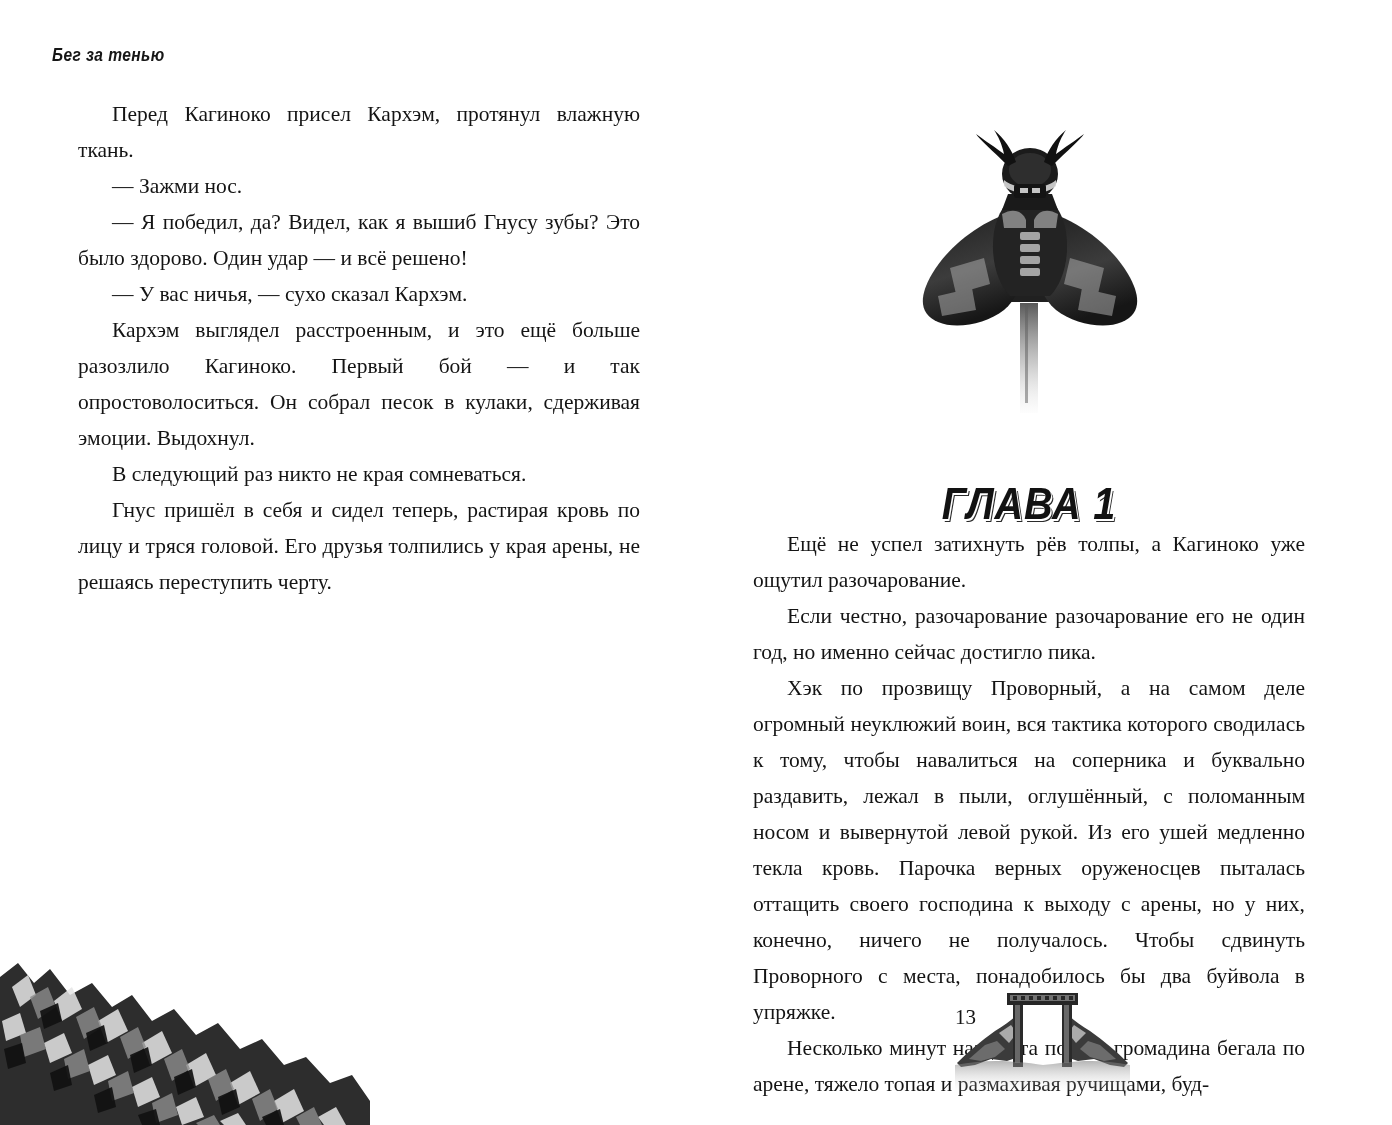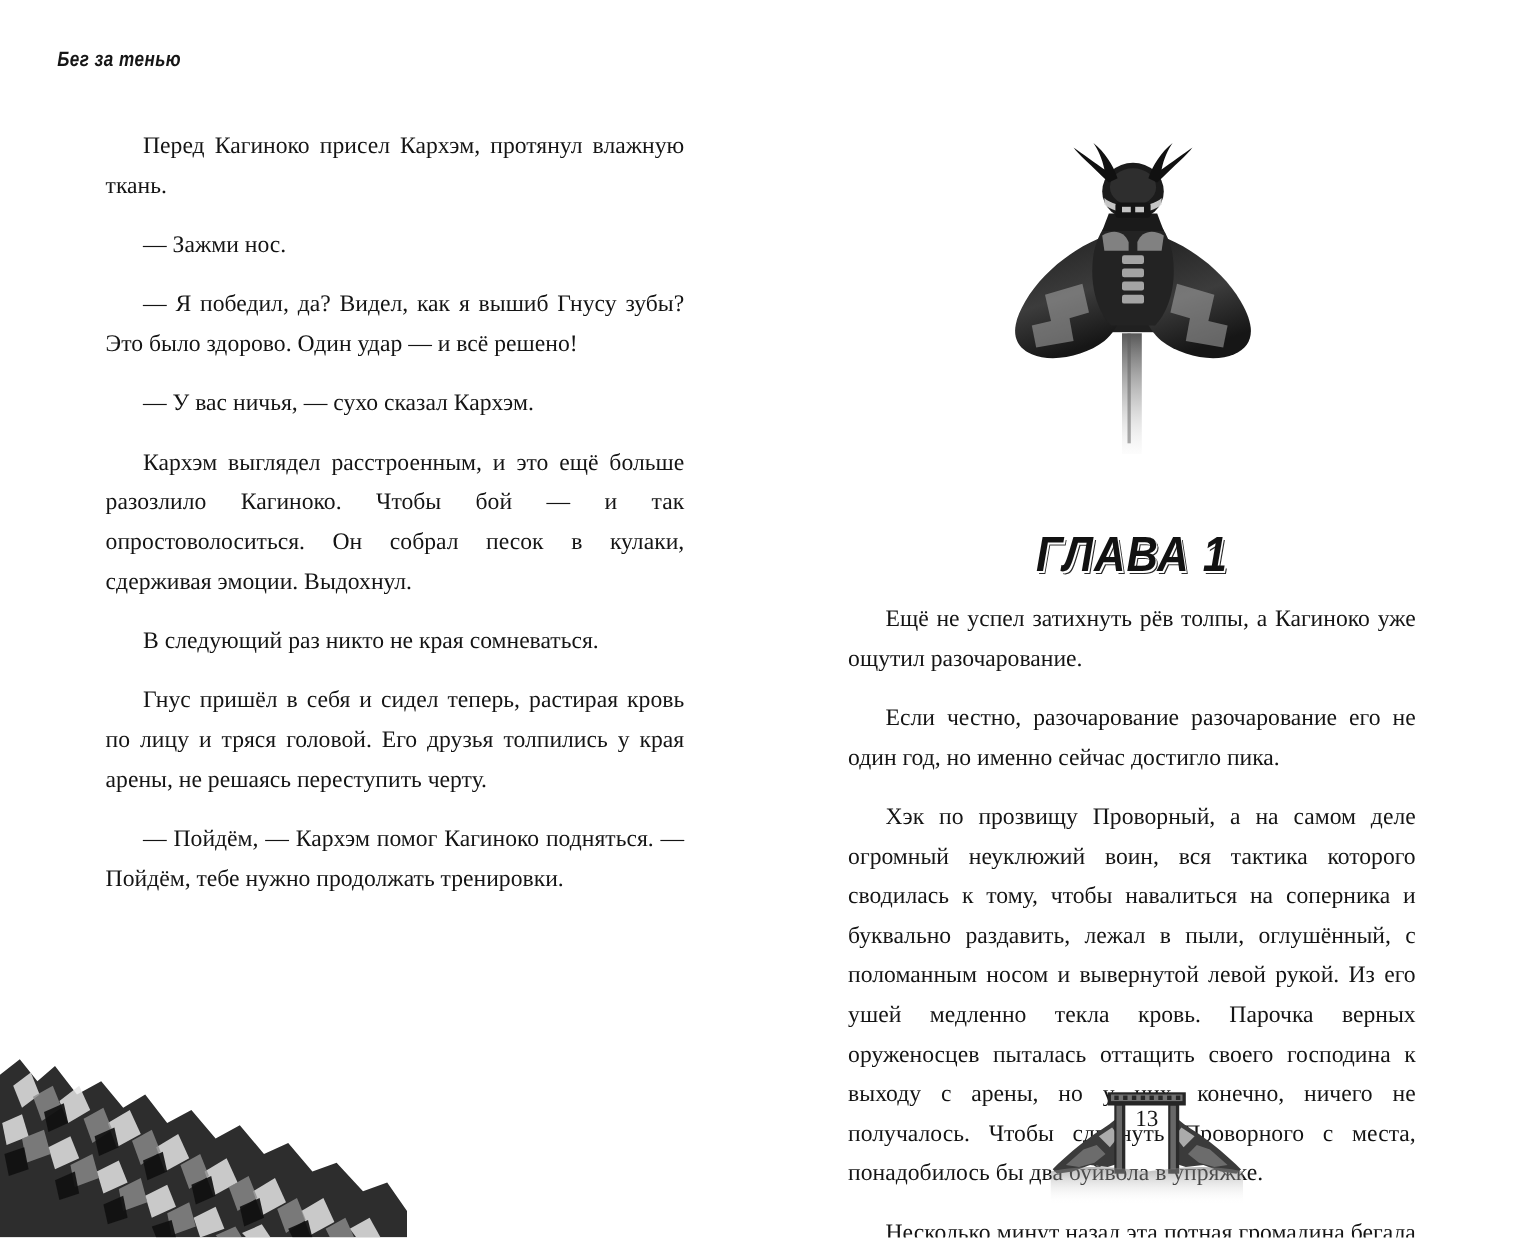--- a/index.html
+++ b/index.html
@@ -36,21 +36,21 @@
   .column {
     position: absolute;
     text-align: justify;
     text-justify: inter-word;
     font-size: 21.5px;
     line-height: 36px;
     color: #141414;
     hyphens: manual;
   }
   .column p {
-    margin: 18px;
+    margin: 0;
     text-indent: 34px;
   }
 
   #left-column {
     left: 78px;
     top: 96px;
     width: 562px;
   }
   #right-column {
     left: 753px;
@@ -93,21 +93,20 @@
     top: 985px;
     width: 175px;
     height: 125px;
   }
   #gateway-illustration svg { display: block; }
   .folio {
     position: absolute;
     left: 955px;
     top: 1005px;
     width: 175px;
-    text-align: center;
     font-family: "Liberation Serif", serif;
     font-size: 21px;
     color: #151515;
     z-index: 4;
   }
 
   
   #rocks-illustration {
     position: absolute;
     left: 0;
@@ -188,24 +187,23 @@
     <path d="M172 38 C188 22 200 12 204 6 C196 12 184 20 176 26
              C178 16 182 8 186 2 C176 10 168 22 164 34 Z" fill="#111111"></path>
   </svg>
 </div>
 
 <div id="left-column" class="column">
   <p>Перед Кагиноко присел Кархэм, протянул влажную ткань.</p>
   <p>— Зажми нос.</p>
   <p>— Я победил, да? Видел, как я вышиб Гнусу зубы? Это было здорово. Один удар — и всё решено!</p>
   <p>— У вас ничья, — сухо сказал Кархэм.</p>
-  <p>Кархэм выглядел расстроенным, и это ещё больше разозлило Кагиноко. Чтобы бой — и так опростоволоситься. Он собрал песок в кулаки, сдерживая эмоции. Выдохнул.</p>
+  <p>Кархэм выглядел расстроенным, и это ещё больше разозлило Кагиноко. Первый бой — и так опростоволоситься. Он собрал песок в кулаки, сдерживая эмоции. Выдохнул.</p>
   <p>В следующий раз никто не края сомневаться.</p>
   <p>Гнус пришёл в себя и сидел теперь, растирая кровь по лицу и тряся головой. Его друзья толпились у края арены, не решаясь переступить черту.</p>
-  <p>— Пойдём, — Кархэм помог Кагиноко подняться. — Пойдём, тебе нужно продолжать тренировки.</p>
 </div>
 
 <div class="chapter-heading">ГЛАВА 1</div>
 
 <div id="right-column" class="column">
   <p>Ещё не успел затихнуть рёв толпы, а Кагиноко уже ощутил разочарование.</p>
   <p>Если честно, разочарование разочарование его не один год, но именно сейчас достигло пика.</p>
   <p>Хэк по прозвищу Проворный, а на самом деле огромный неуклюжий воин, вся тактика которого сводилась к тому, чтобы навалиться на соперника и буквально раздавить, лежал в пыли, оглушённый, с поломанным носом и вывернутой левой рукой. Из его ушей медленно текла кровь. Парочка верных оруженосцев пыталась оттащить своего господина к выходу с арены, но у них, конечно, ничего не получалось. Чтобы сдвинуть Проворного с места, понадобилось бы два буйвола в упряжке.</p>
   <p>Несколько минут назад эта потная громадина бегала по арене, тяжело топая и размахивая ручищами, буд-</p>
 </div>

